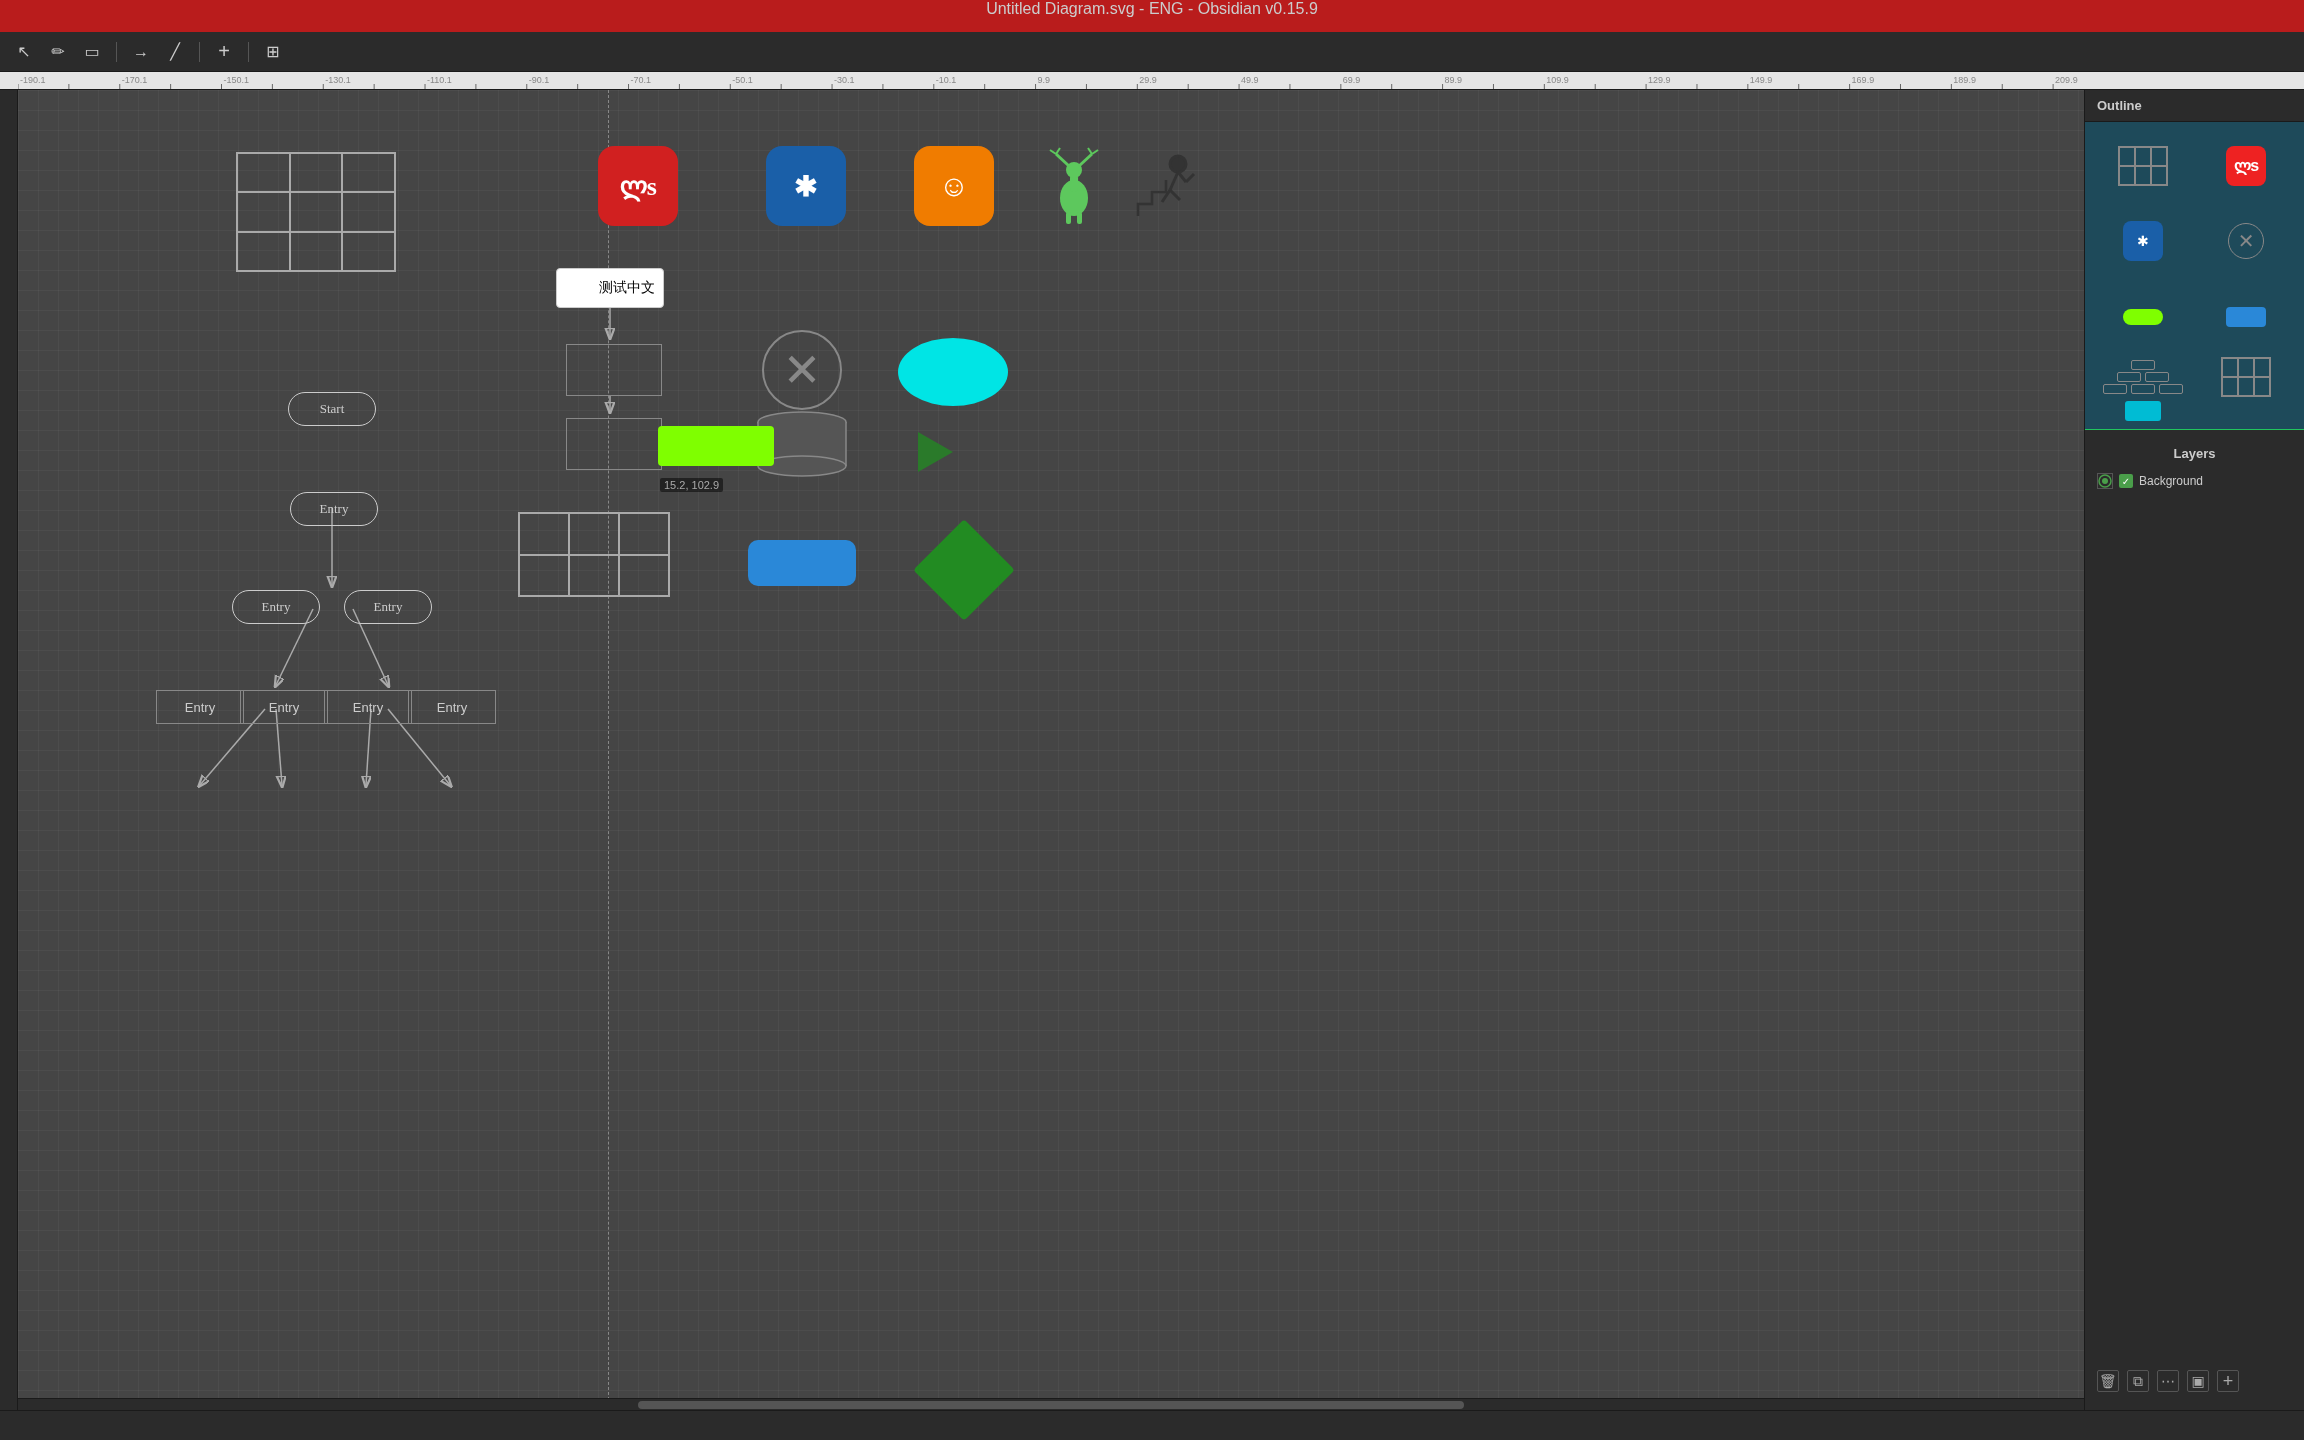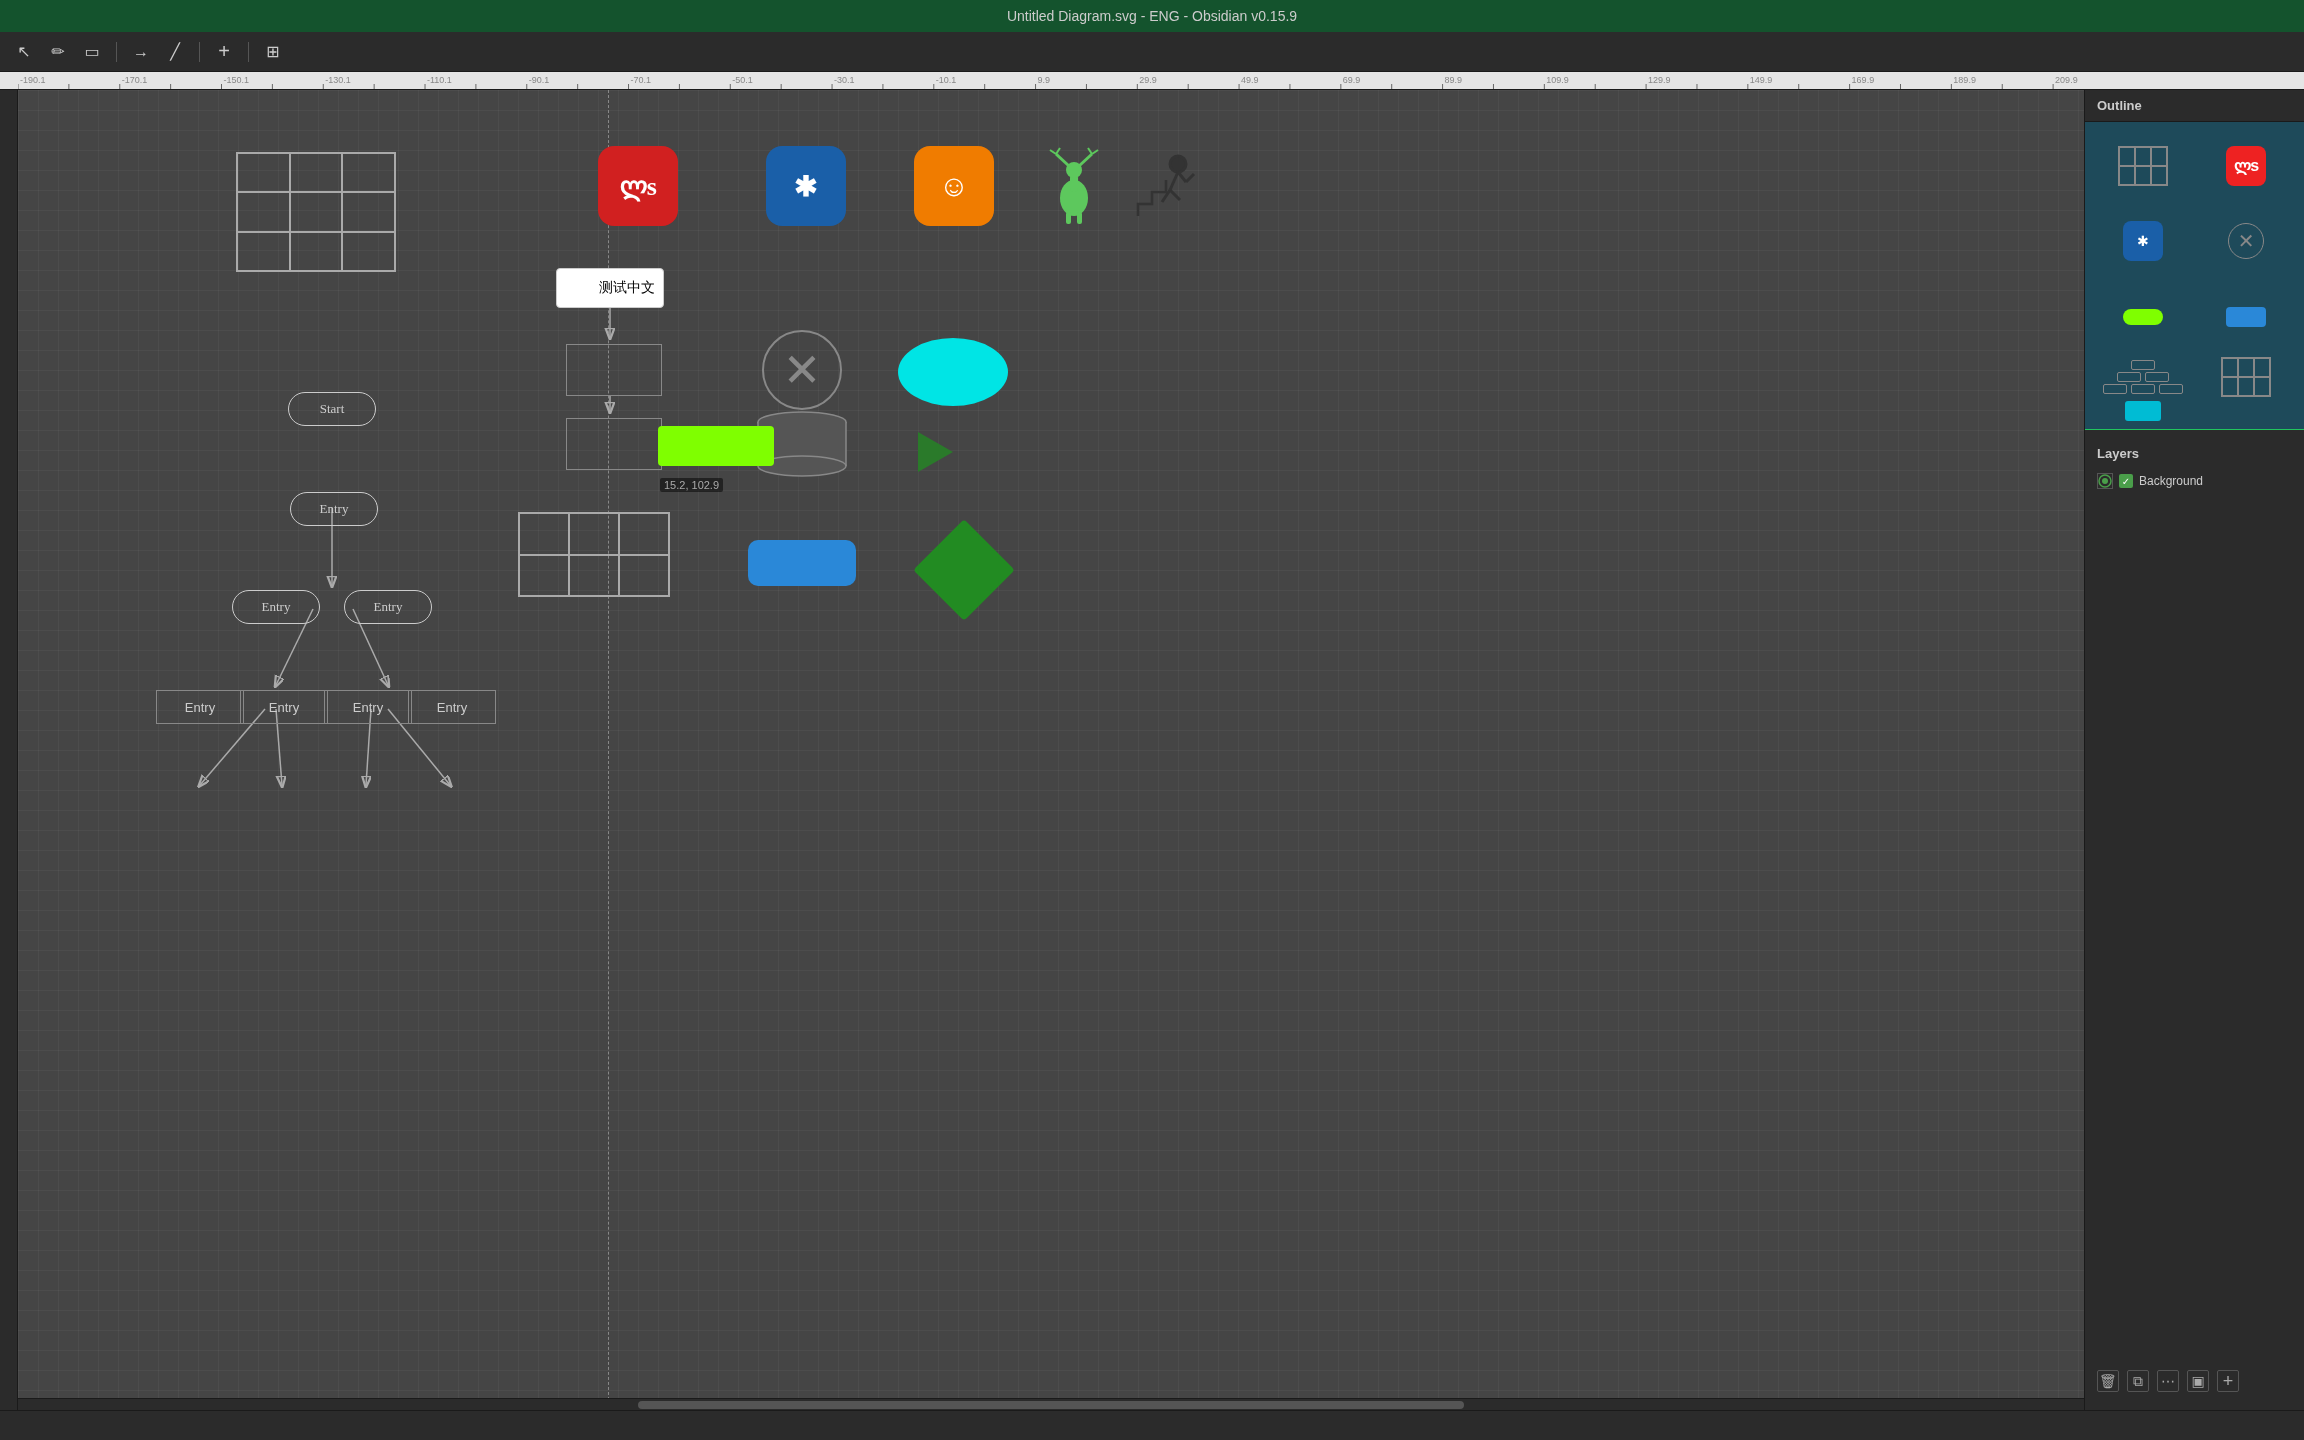--- a/index.html
+++ b/index.html
@@ -10,26 +10,25 @@
       font-family: 'Segoe UI', Arial, sans-serif;
       overflow: hidden;
       position: relative;
     }
 
     
     #title-bar {
       position: absolute;
       top: 0; left: 0; right: 0;
       height: 32px;
-      background: #14532d;
+      background: #b91c1c;
       display: flex;
-      align-items: center;
       justify-content: center;
       color: #ccc;
-      font-size: 14px;
+      font-size: 16px;
       z-index: 100;
     }
 
     
     #toolbar {
       position: absolute;
       top: 32px; left: 0; right: 0;
       height: 40px;
       background: #2b2b2b;
       display: flex;
@@ -688,21 +687,21 @@
             <div class="ot-grid-cell"></div>
         </div>
       </div>
       <div class="outline-item">
         <div class="ot-cyan-rect"></div>
       </div>
     </div>
   </div>
 
   <div id="layers-section">
-    <div class="panel-section-title" style="padding:8px 0 8px 0;border-bottom:none;">Layers</div>
+    <div class="panel-section-title" style="padding:8px 0 8px 0;border-bottom:none;text-align:center;">Layers</div>
     <div class="layer-item">
       <div style="width:16px;height:16px;border:1px solid #555;background:transparent;display:flex;align-items:center;justify-content:center;">
         <svg width="14" height="14" viewBox="0 0 14 14">
             <circle cx="7" cy="7" r="3" fill="#4a9e4a"></circle>
             <circle cx="7" cy="7" r="6" fill="none" stroke="#4a9e4a" stroke-width="1.5"></circle>
           </svg>
       </div>
       <div class="layer-checkbox">✓</div>
       <span>Background</span>
     </div>

